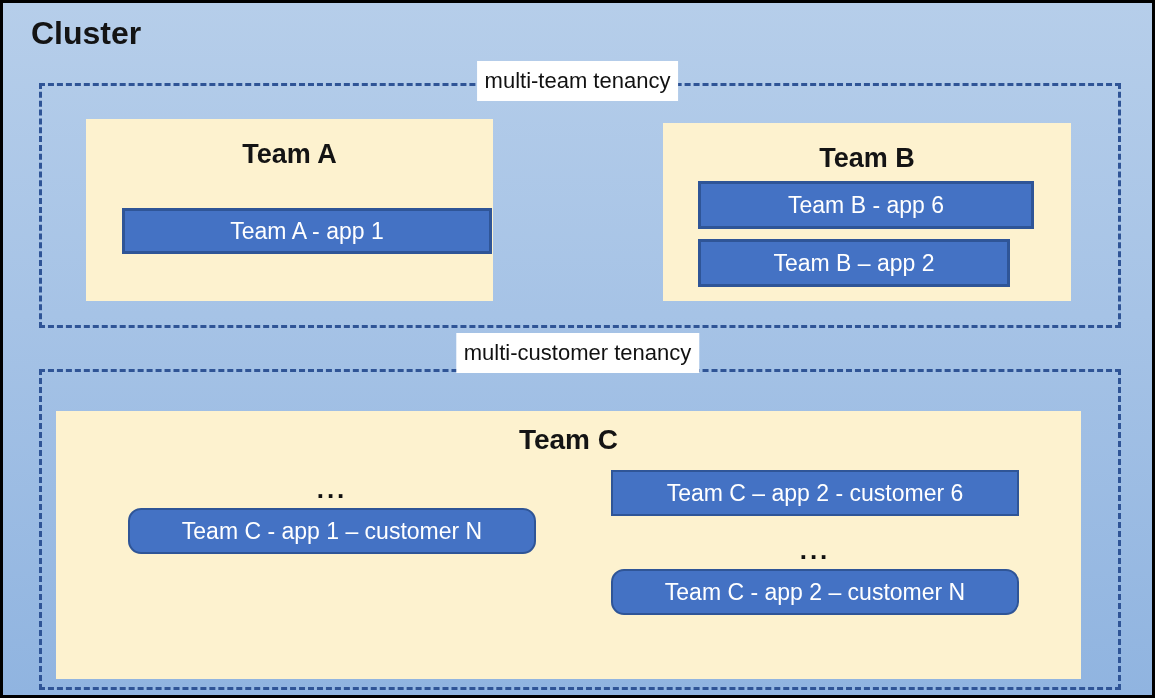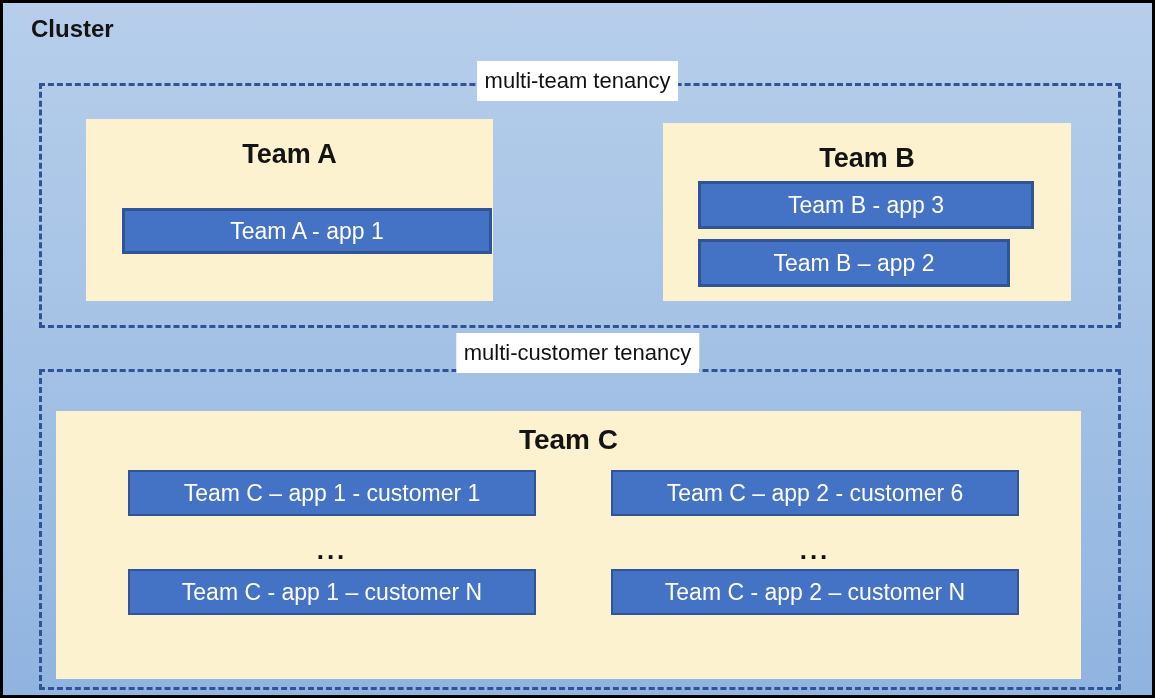--- a/index.html
+++ b/index.html
@@ -11,21 +11,21 @@
     height: 698px;
     border: 3px solid #000000;
     background: linear-gradient(180deg, #b6ceea 0%, #a6c3e6 45%, #90b4e0 100%);
     overflow: hidden;
   }
 
   .cluster-title {
     position: absolute;
     left: 28px;
     top: 12px;
-    font-size: 24px;
+    font-size: 32px;
     font-weight: bold;
     color: #141414;
     letter-spacing: 0px;
   }
 
   .zone {
     position: absolute;
     left: 36px;
     width: 1082px;
     border: 3px dashed #2f5496;
@@ -92,21 +92,21 @@
   .app-col-1 { left: 72px; }
   .app-col-2 { left: 555px; }
 
   .app-col .app-row {
     position: static;
     width: 100%;
     height: 46px;
     border-width: 2px;
     margin-bottom: 15px;
   }
-  .app-col .app-row.last { margin-bottom: 0; }
+  .app-col .app-row.last { margin-bottom: 0; border-radius: 13px; }
 
   .col-ellipsis {
     height: 38px;
     display: flex;
     align-items: center;
     justify-content: center;
     font-weight: bold;
     font-size: 26px;
     letter-spacing: 3px;
     color: #111111;
@@ -124,32 +124,31 @@
   <div class="zone zone-teams"></div>
   <div class="zone-label zone-label-1">multi-team tenancy</div>
 
   <div class="team-box team-a">
     <div class="team-title">Team A</div>
     <div class="app-box app-1">Team A - app 1</div>
   </div>
 
   <div class="team-box team-b">
     <div class="team-title">Team B</div>
-    <div class="app-box app-1">Team B - app 3</div>
+    <div class="app-box app-1">Team B - app 6</div>
     <div class="app-box app-2">Team B – app 2</div>
   </div>
 
   <div class="zone zone-customers"></div>
   <div class="zone-label zone-label-2">multi-customer tenancy</div>
 
   <div class="team-box team-c">
     <div class="team-title">Team C</div>
 
     <div class="app-col app-col-1">
-      <div class="app-box app-row">Team C – app 1 - customer 1</div>
       <div class="col-ellipsis">...</div>
       <div class="app-box app-row last">Team C - app 1 – customer N</div>
     </div>
 
     <div class="app-col app-col-2">
       <div class="app-box app-row">Team C – app 2 - customer 6</div>
       <div class="col-ellipsis">...</div>
       <div class="app-box app-row last">Team C - app 2 – customer N</div>
     </div>
   </div>

